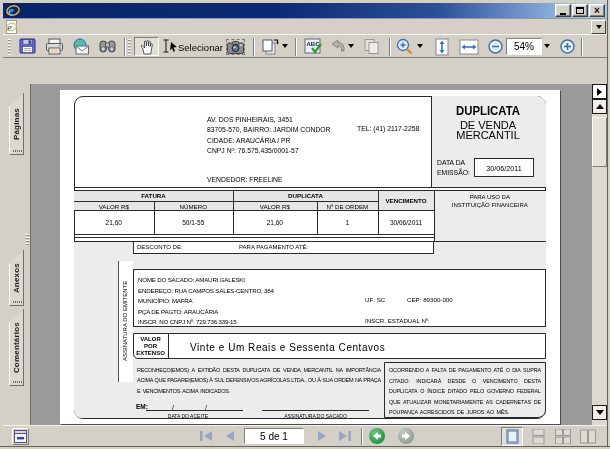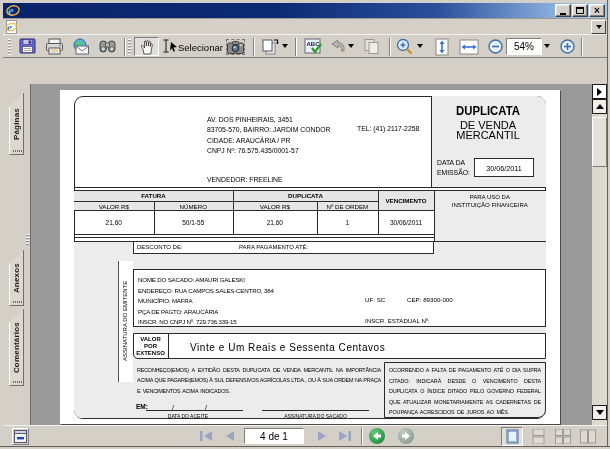--- a/index.html
+++ b/index.html
@@ -464,21 +464,21 @@
       <svg width="16" height="14" viewBox="0 0 16 14">
           <rect x="2" y="2" width="2.6" height="10" class="navarr"></rect>
           <path d="M14 2 L14 12 L6 7 Z" class="navarr"></path>
         </svg>
     </div>
     <div class="ticon" style="left:221px;top:3px;">
       <svg width="12" height="14" viewBox="0 0 12 14">
           <path d="M10 2 L10 12 L2 7 Z" class="navarr"></path>
         </svg>
     </div>
-    <div id="nav-pagebox">4 de 1</div>
+    <div id="nav-pagebox">5 de 1</div>
     <div class="ticon" style="left:313px;top:3px;">
       <svg width="12" height="14" viewBox="0 0 12 14">
           <path d="M2 2 L2 12 L10 7 Z" class="navarr"></path>
         </svg>
     </div>
     <div class="ticon" style="left:334px;top:3px;">
       <svg width="16" height="14" viewBox="0 0 16 14">
           <path d="M2 2 L2 12 L10 7 Z" class="navarr"></path>
           <rect x="11.4" y="2" width="2.6" height="10" class="navarr"></rect>
         </svg>

